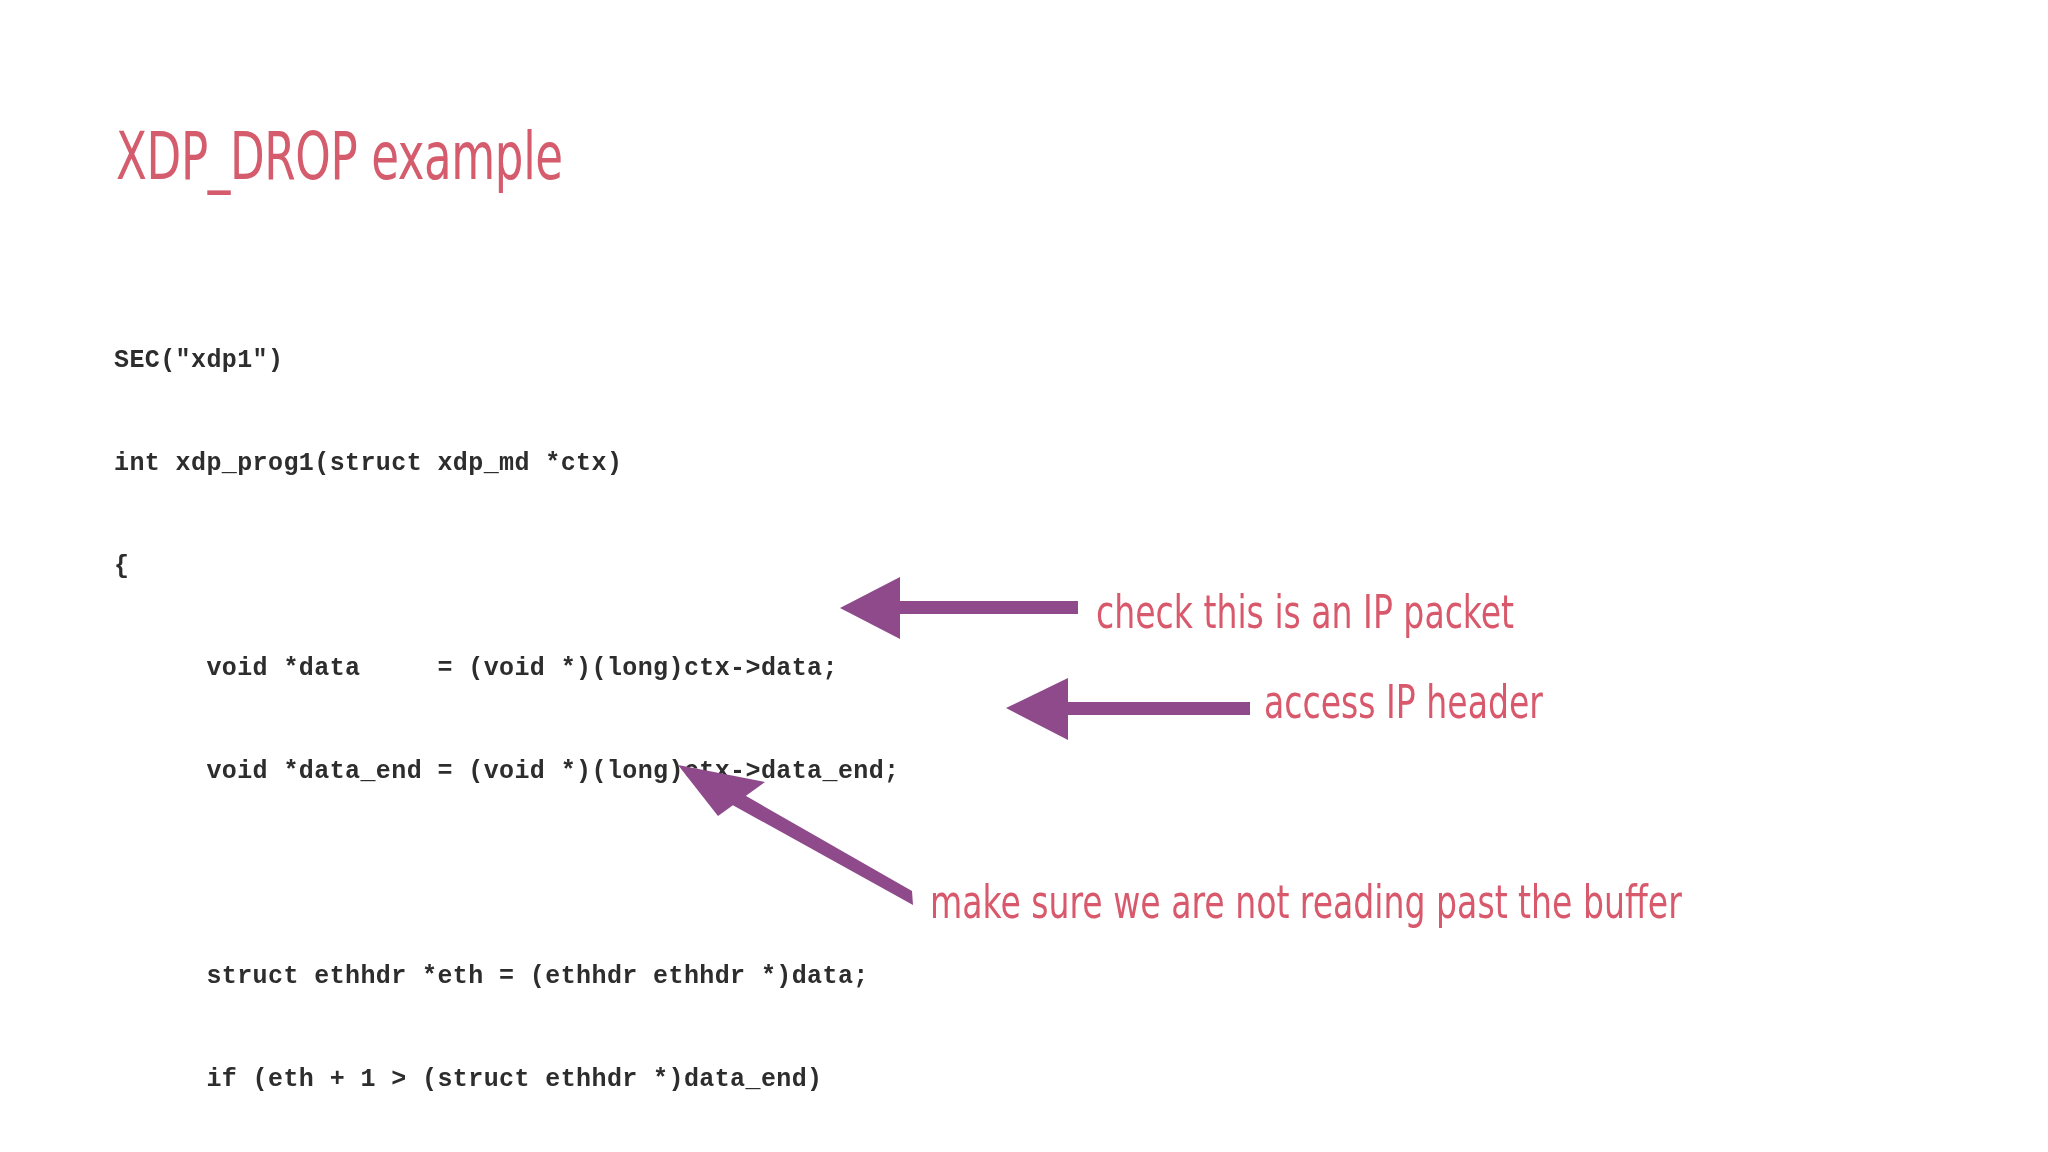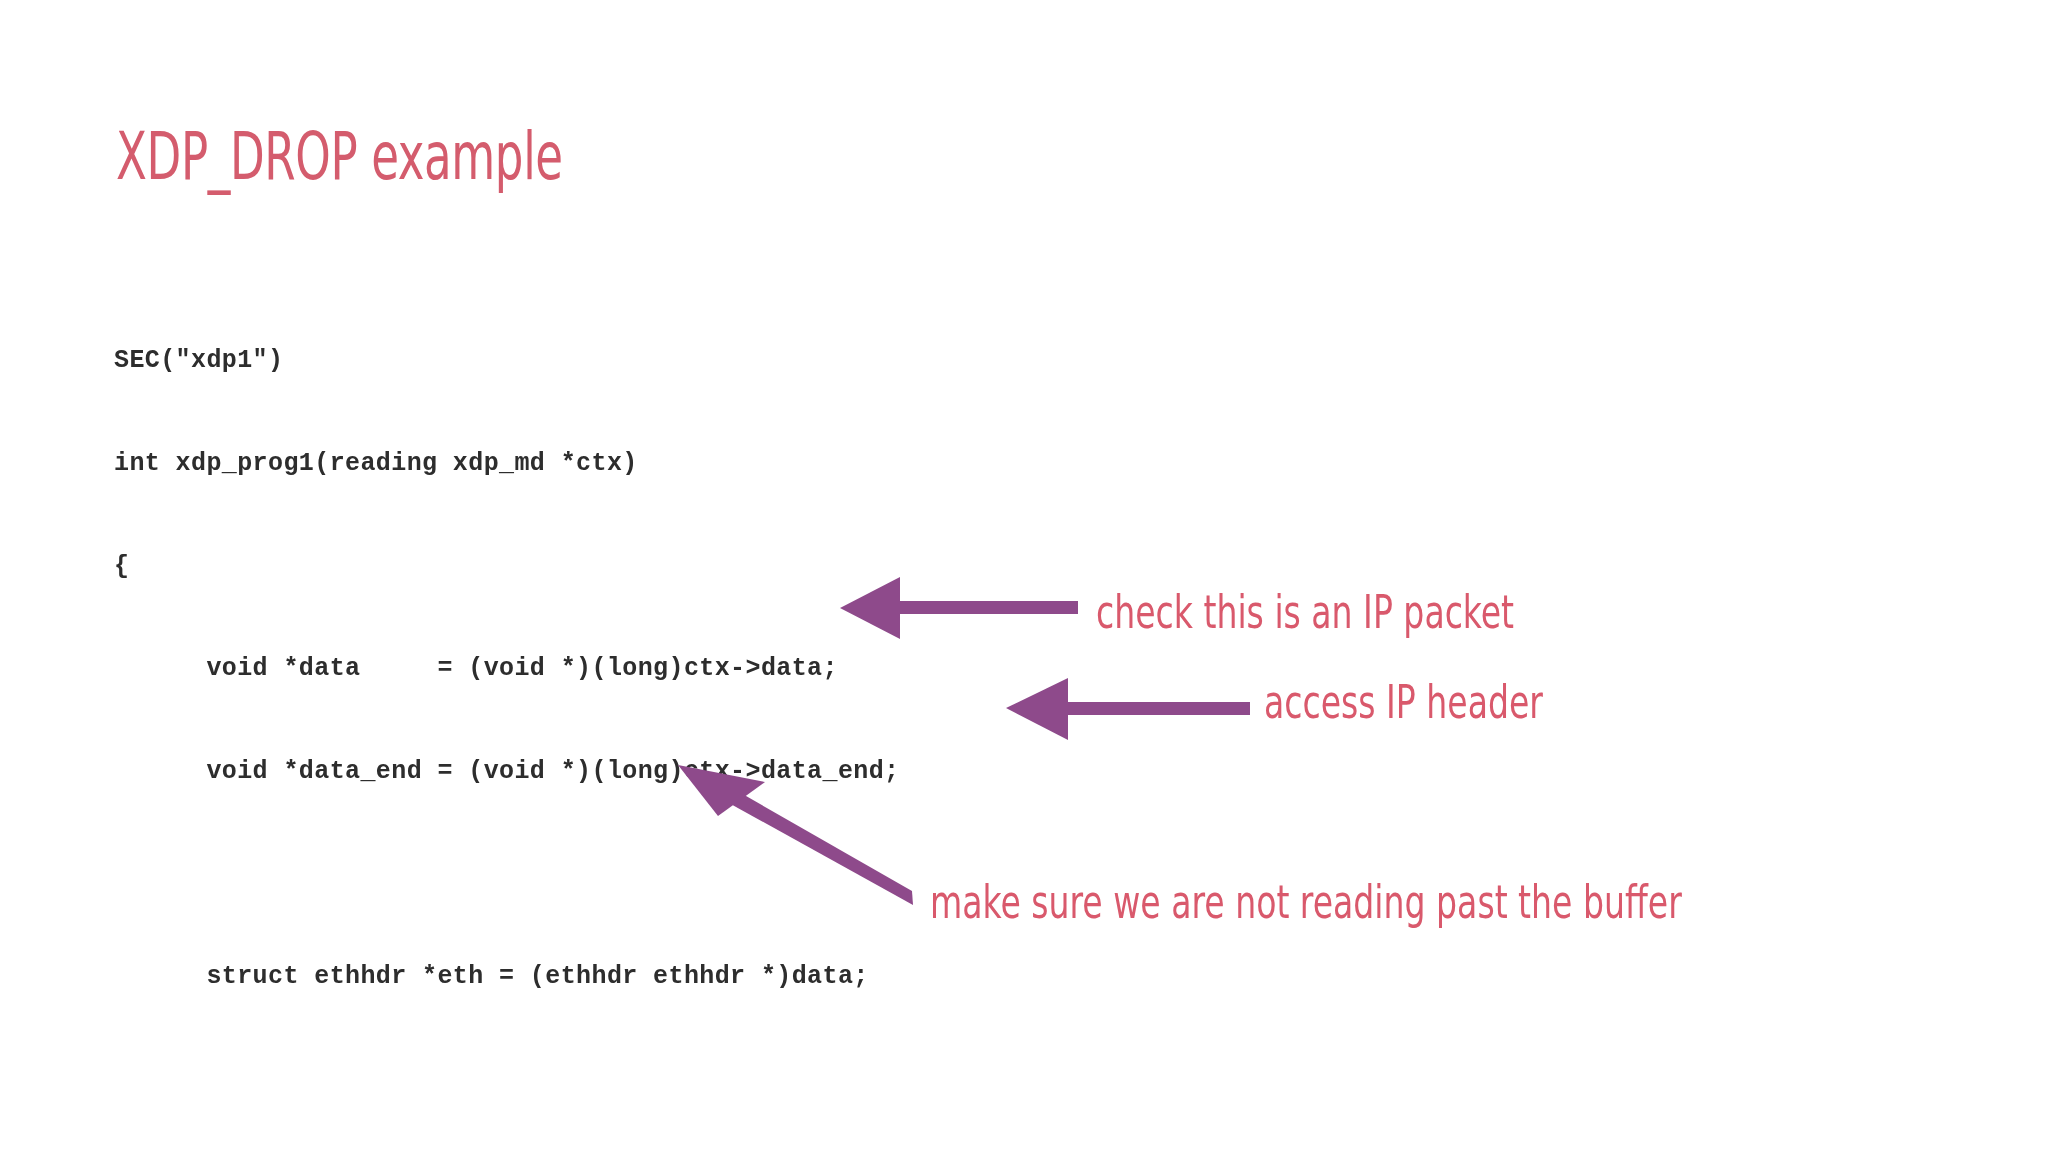--- a/index.html
+++ b/index.html
@@ -88,26 +88,27 @@
 </style>
 </head>
 <body>
 
 <div id="slide">
 
   <div id="slide-title">XDP_DROP example</div>
 
   <div id="code-block">
     <span class="code-line">SEC("xdp1")</span>
-    <span class="code-line">int xdp_prog1(reading xdp_md *ctx)</span>
+    <span class="code-line">int xdp_prog1(struct xdp_md *ctx)</span>
     <span class="code-line">{</span>
     <span class="code-line">      void *data     = (void *)(long)ctx-&gt;data;</span>
     <span class="code-line">      void *data_end = (void *)(long)ctx-&gt;data_end;</span>
     <span class="code-line"></span>
     <span class="code-line">      struct ethhdr *eth = (ethhdr ethhdr *)data;</span>
+    <span class="code-line">      if (eth + 1 &gt; (struct ethhdr *)data_end)</span>
     
     
     
     
     
     
     
     
     
     

